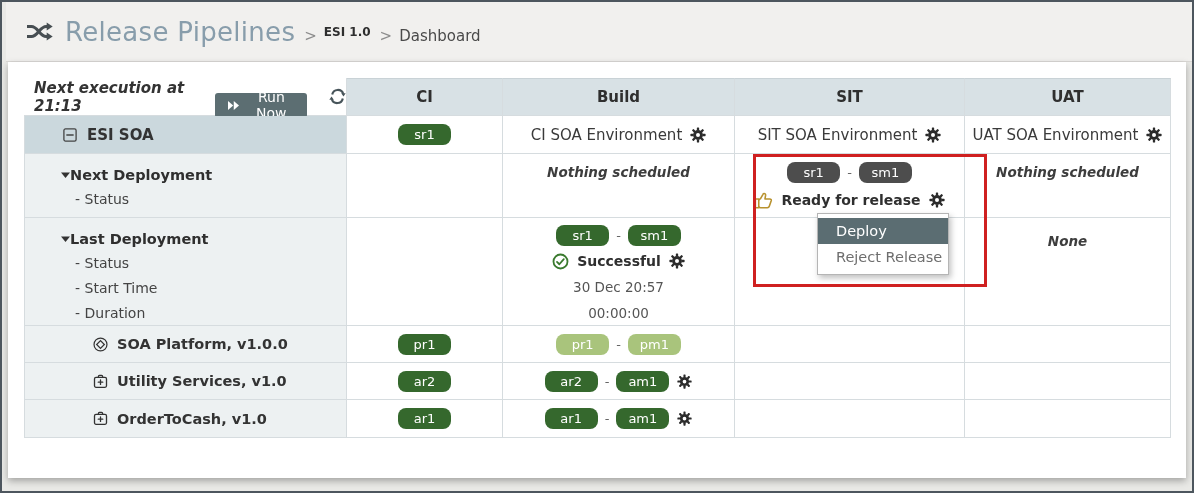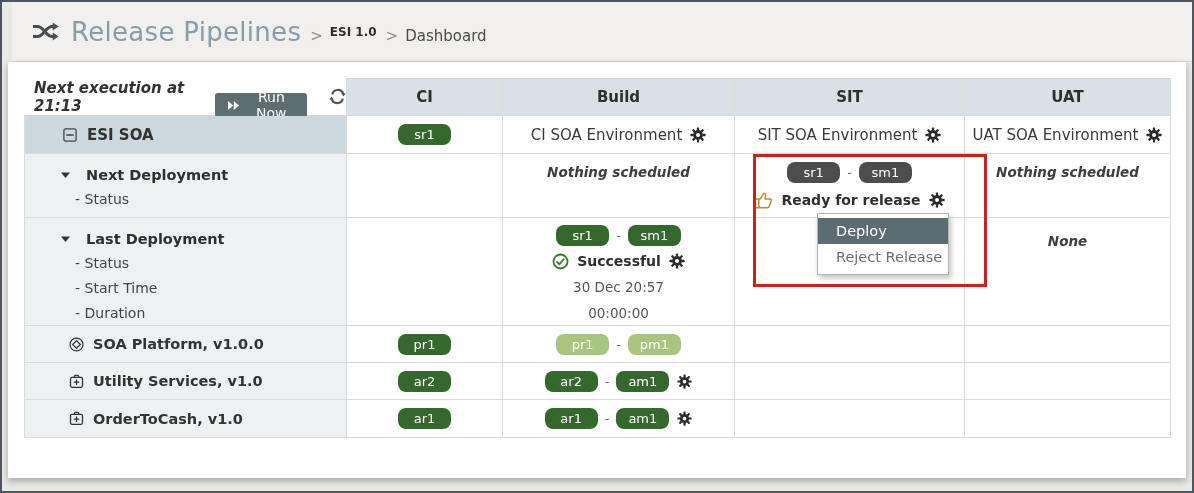--- a/index.html
+++ b/index.html
@@ -3,21 +3,21 @@
 <meta charset="utf-8">
 <style>
   * { margin:0; padding:0; box-sizing:border-box; }
   html,body { width:1194px; height:493px; }
   body { font-family:"DejaVu Sans","Liberation Sans",sans-serif; background:#fff; }
 
   .page { position:relative; width:1194px; height:493px; background:#e9e9e6;
           border:2px solid #4d565e; overflow:hidden; }
 
   
-  .topbar { position:absolute; left:10px; top:0; right:0; height:60px; background:#f1f0ee;
+  .topbar { position:absolute; left:4px; top:0; right:0; height:60px; background:#f1f0ee;
             border-bottom:1px solid #dbd9d6; display:flex; align-items:center;
             padding-left:20px; }
   .apptitle { font-size:26px; color:#889dab; margin-left:12px; letter-spacing:.3px; }
   .crumb-sep { font-size:15px; color:#8c8c8c; margin:8px 7px 0 9px; }
   .crumb-strong { font-size:12px; color:#2e2e2e; font-weight:bold; }
   .crumb { font-size:15px; color:#4a4a4a; margin-top:8px; }
 
   
   .card { position:absolute; left:6px; right:6px; top:60px; bottom:13px; background:#fff;
           box-shadow:0 3px 7px rgba(0,0,0,.3); }
@@ -39,25 +39,25 @@
   .refreshbtn { margin-left:22px; color:#47545a; display:inline-flex; cursor:pointer; }
   .colhead { background:#d8e1e5; border-top:1px solid #c9d2d6; font-weight:bold;
              font-size:15px; display:flex; align-items:center; justify-content:center; color:#2f2f2f; }
 
   
   .pipecell { background:#cbd8dd; border-left:1px solid #d6dcdf; display:flex;
               align-items:center; gap:10px; padding-left:38px; font-weight:bold; font-size:15px; }
 
   
   .labelcell { background:#edf1f2; border-left:1px solid #d6dcdf; padding-top:9px; }
-  .label-head { margin-left:36px; display:flex; align-items:center; gap:16px;
+  .label-head { margin-left:36px; display:flex; align-items:center; gap:0;
                 font-weight:bold; font-size:14.5px; color:#2f2f2f; height:24px; cursor:pointer; }
   .sub { margin-left:50px; line-height:25px; font-size:14px; color:#444; }
   .compcell { background:#edf1f2; border-left:1px solid #d6dcdf; display:flex;
-              align-items:center; gap:9px; padding-left:44px; font-weight:bold; font-size:14.5px; }
+              align-items:center; gap:9px; padding-left:68px; font-weight:bold; font-size:14.5px; }
 
   
   .vc { display:flex; align-items:center; justify-content:center; gap:8px; }
   .ct { display:flex; flex-direction:column; align-items:center; padding-top:6px; gap:3px; }
   .envname { font-size:15px; color:#3a3a3a; }
 
   .badge { display:inline-block; width:53px; padding:3px 0; text-align:center;
            border-radius:8px; color:#fff; font-size:13px; cursor:pointer; }
   .badge.green { background:#35682d; }
   .badge.lightgreen { background:#a9c47c; }

